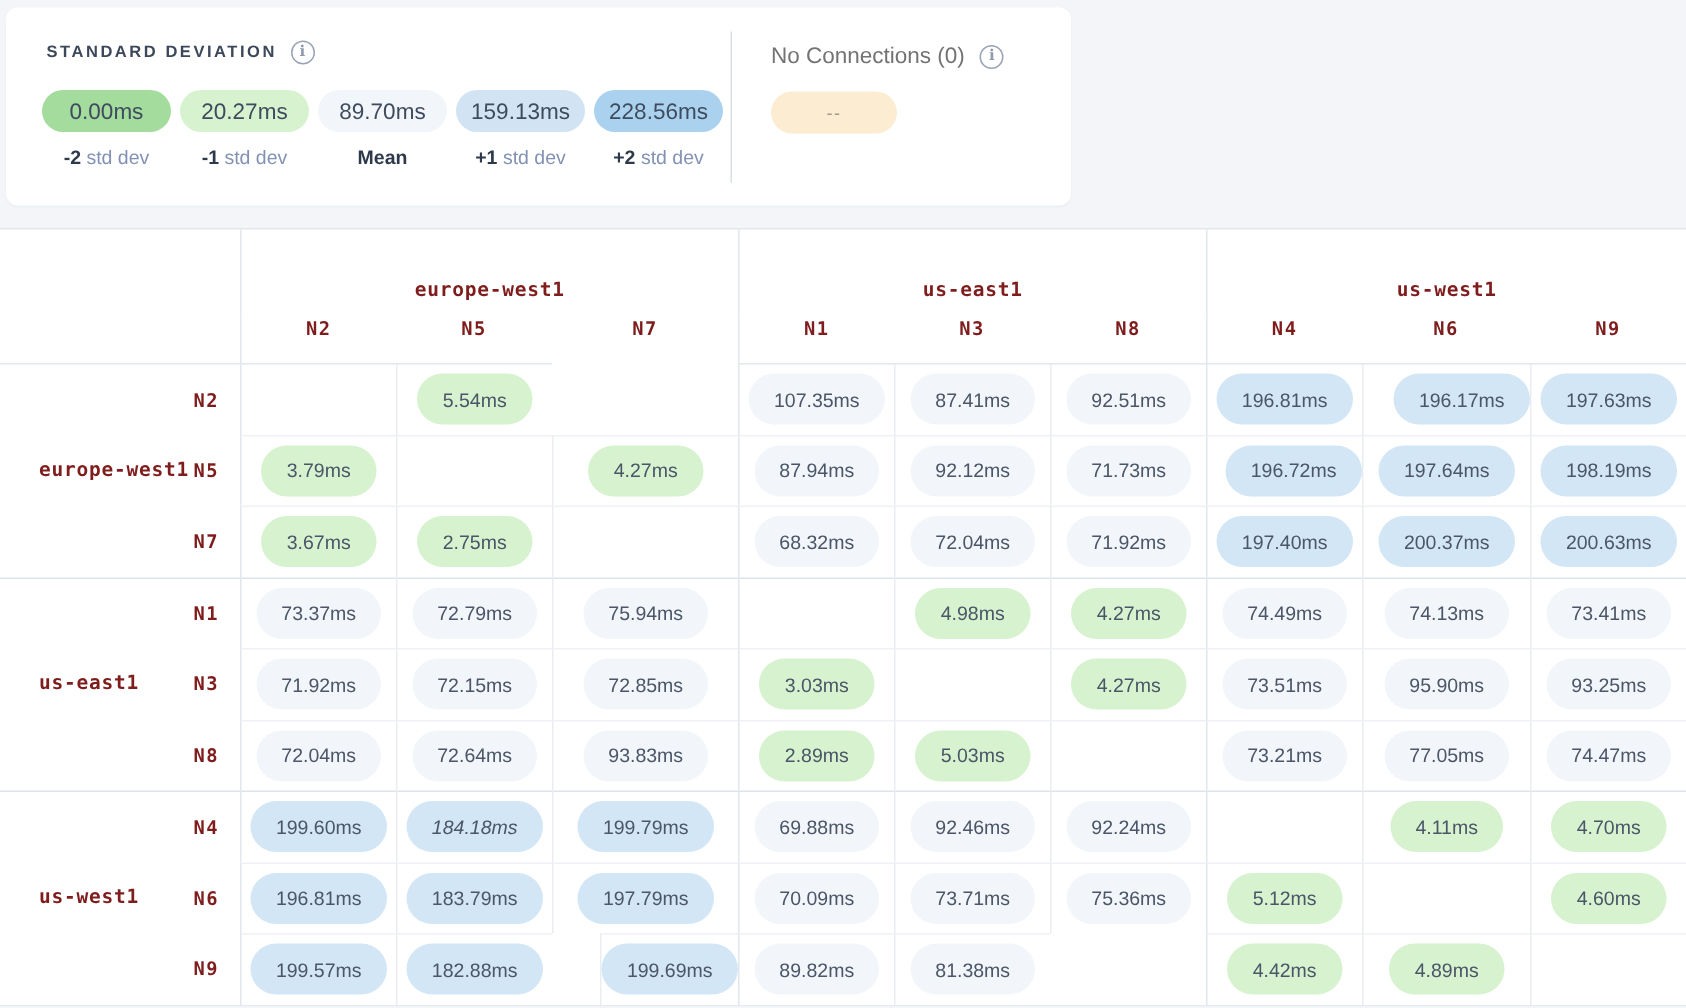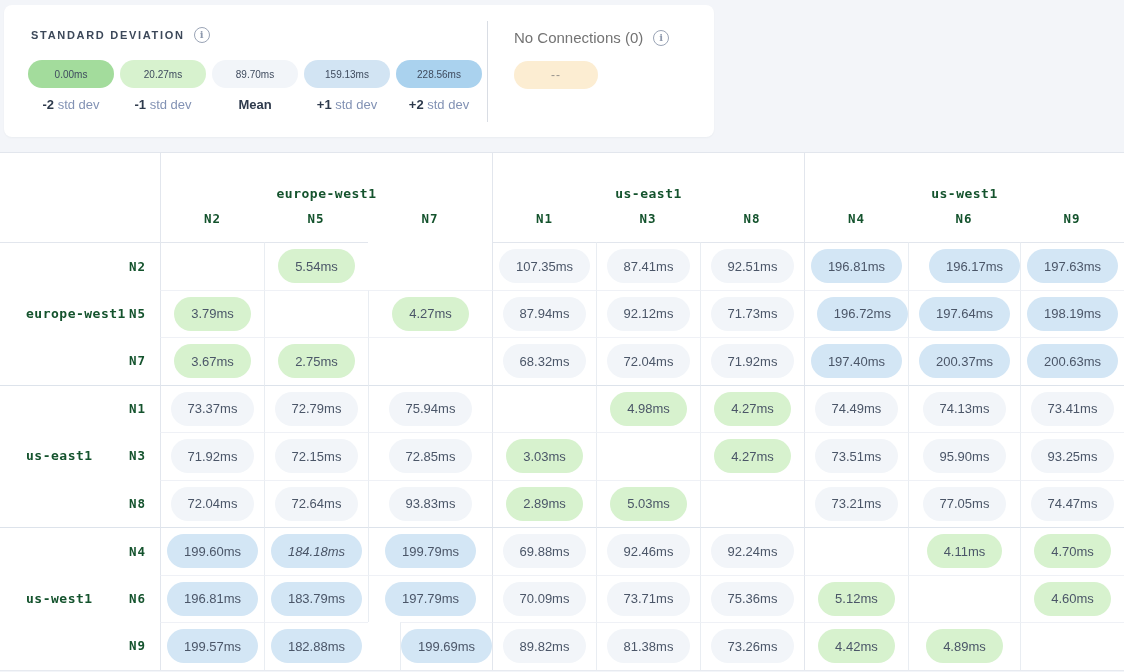--- a/index.html
+++ b/index.html
@@ -32,21 +32,21 @@
     font-family:"DejaVu Serif", serif; flex:0 0 auto; cursor:pointer;
   }
   .info-icon::after { content:"i"; line-height:1; }
   .legend-scale {
     position:absolute; left:24px; top:55px;
     display:flex; gap:6px;
   }
   .legend-pill {
     width:86px; height:28px; border-radius:14px;
     display:flex; align-items:center; justify-content:center;
-    font-size:10px; color:#3f4b5e;
+    font-size:15px; color:#3f4b5e;
   }
   .legend-labels {
     position:absolute; left:24px; top:92px;
     display:flex; gap:6px;
   }
   .legend-label {
     width:86px; text-align:center; font-size:13px;
     white-space:nowrap;
   }
   .lbl-bold { font-weight:700; color:#2e3a4c; }
@@ -70,21 +70,21 @@
     position:absolute; left:0; top:152px;
     width:1124px; background:#ffffff;
     display:grid;
     grid-template-columns:160px repeat(9, 1fr);
     grid-template-rows:58px 31px repeat(9, 47.5px);
     border-top:1px solid #e2e6ed;
     border-bottom:1px solid #e7eaf0;
   }
   .mono {
     font-family:"DejaVu Sans Mono", "Liberation Mono", monospace;
-    font-weight:700; color:#14532d;
+    font-weight:700; color:#7f1d1d;
   }
   .region-header {
     display:flex; align-items:center; justify-content:center;
     padding-top:22px; font-size:13px; letter-spacing:0.5px;
   }
   .node-header {
     display:flex; align-items:flex-start; justify-content:center;
     font-size:12.5px; letter-spacing:1px;
   }
   .label-cell {
@@ -395,23 +395,20 @@
     </div>
     <div class="data-cell bl-light bt-light" style="grid-area: 11 / 4; margin-left: 32px;">
       <div class="cell-pill" style="background: rgb(211, 230, 245);">199.69ms</div>
     </div>
     <div class="data-cell bl-strong bt-light" style="grid-area: 11 / 5;">
       <div class="cell-pill" style="background: rgb(242, 245, 249);">89.82ms</div>
     </div>
     <div class="data-cell bl-light bt-light" style="grid-area: 11 / 6;">
       <div class="cell-pill" style="background: rgb(242, 245, 249);">81.38ms</div>
     </div>
-    <div class="data-cell bl-light bt-light" style="grid-area: 11 / 7;">
-      <div class="cell-pill" style="background: rgb(242, 245, 249);">73.26ms</div>
-    </div>
     <div class="data-cell bl-strong bt-light" style="grid-area: 11 / 8;">
       <div class="cell-pill" style="background: rgb(215, 242, 206);">4.42ms</div>
     </div>
     <div class="data-cell bl-light bt-light" style="grid-area: 11 / 9;">
       <div class="cell-pill" style="background: rgb(215, 242, 206);">4.89ms</div>
     </div>
     <div class="data-cell bl-light bt-light" style="grid-area: 11 / 10;"></div>
   </div>
 
 </body></html>

